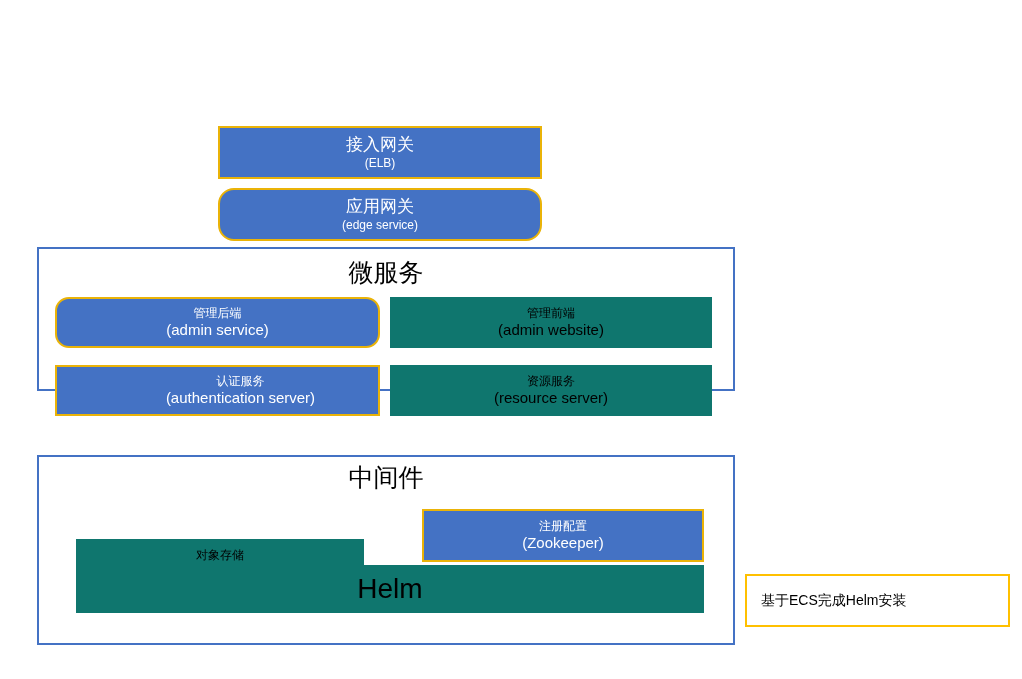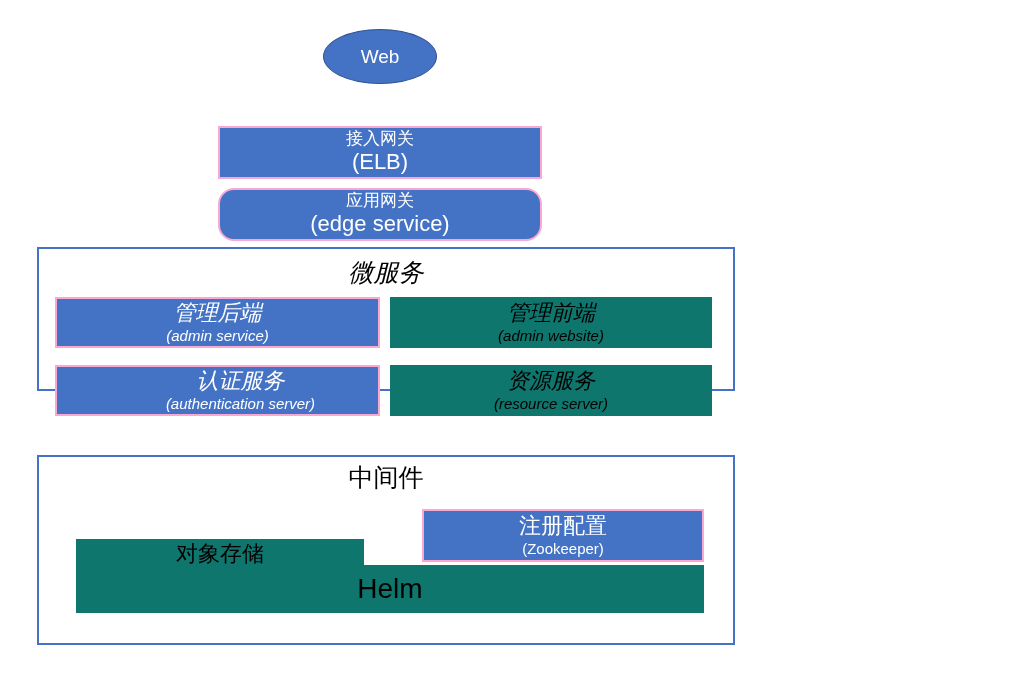--- a/index.html
+++ b/index.html
@@ -37,21 +37,21 @@
     border-radius: 50%;
     background: #4472C4;
     border: 1px solid #2F528F;
     color: #ffffff;
     font-size: 19px;
   }
 
   
   .box-blue {
     background: #4472C4;
-    border: 2px solid #f9a8d4;
+    border: 2px solid #eab308;
     color: #ffffff;
   }
 
   
   .box-orange {
     background: #0f766e;
     border: none;
     color: #000000;
   }
 
@@ -79,48 +79,45 @@
     background: #ffffff;
     border: 2px solid #FFC000;
     display: flex;
     align-items: center;
     padding-left: 14px;
     font-size: 14px;
     color: #000000;
   }
 
   .fs-17 { font-size: 17px; }
-  .fs-16 { font-size: 22px; }
+  .fs-16 { font-size: 12px; }
   .fs-15 { font-size: 15px; }
   .fs-28 { font-size: 28px; }
 </style>
 </head>
 <body>
 
 <div id="canvas">
 
-  <div class="node ellipse" style="left:323px; top:29px; width:114px; height:55px;">
-    <span class="line1">Web</span>
-  </div>
 
   <div class="node box-blue" style="left:218px; top:126px; width:324px; height:53px;">
     <span class="line1 fs-17">接入网关</span>
     <span class="line2 fs-16">(ELB)</span>
   </div>
 
   <div class="node box-blue" style="left:218px; top:188px; width:324px; height:53px;border-radius:16px;">
     <span class="line1 fs-17">应用网关</span>
     <span class="line2 fs-16">(edge service)</span>
   </div>
 
-  <div class="group" style="left:37px; top:247px; width:698px; height:144px;font-style:italic;">
+  <div class="group" style="left:37px; top:247px; width:698px; height:144px;">
 
     <div class="group-title" style="top:11px;">微服务</div>
 
-    <div class="node box-blue" style="left:16px; top:48px; width:325px; height:51px;">
+    <div class="node box-blue" style="left:16px; top:48px; width:325px; height:51px;border-radius:14px;">
       <span class="line1 fs-16">管理后端</span>
       <span class="line2 fs-15">(admin service)</span>
     </div>
 
     <div class="node box-orange" style="left:351px; top:48px; width:322px; height:51px;">
       <span class="line1 fs-16">管理前端</span>
       <span class="line2 fs-15">(admin website)</span>
     </div>
 
     <div class="node box-blue" style="left:16px; top:116px; width:325px; height:51px;padding-left:46px;">
@@ -146,14 +143,17 @@
     <div class="node box-blue" style="left:383px; top:52px; width:282px; height:53px;">
       <span class="line1 fs-16">注册配置</span>
       <span class="line2 fs-15">(Zookeeper)</span>
     </div>
 
     <div class="node box-orange" style="left:37px; top:108px; width:628px; height:48px;">
       <span class="line1 fs-28">Helm</span>
     </div>
   </div>
 
+  <div class="note" style="left:745px; top:574px; width:265px; height:53px;">
+    <span>基于ECS完成Helm安装</span>
+  </div>
 
 </div>
 
 </body></html>

